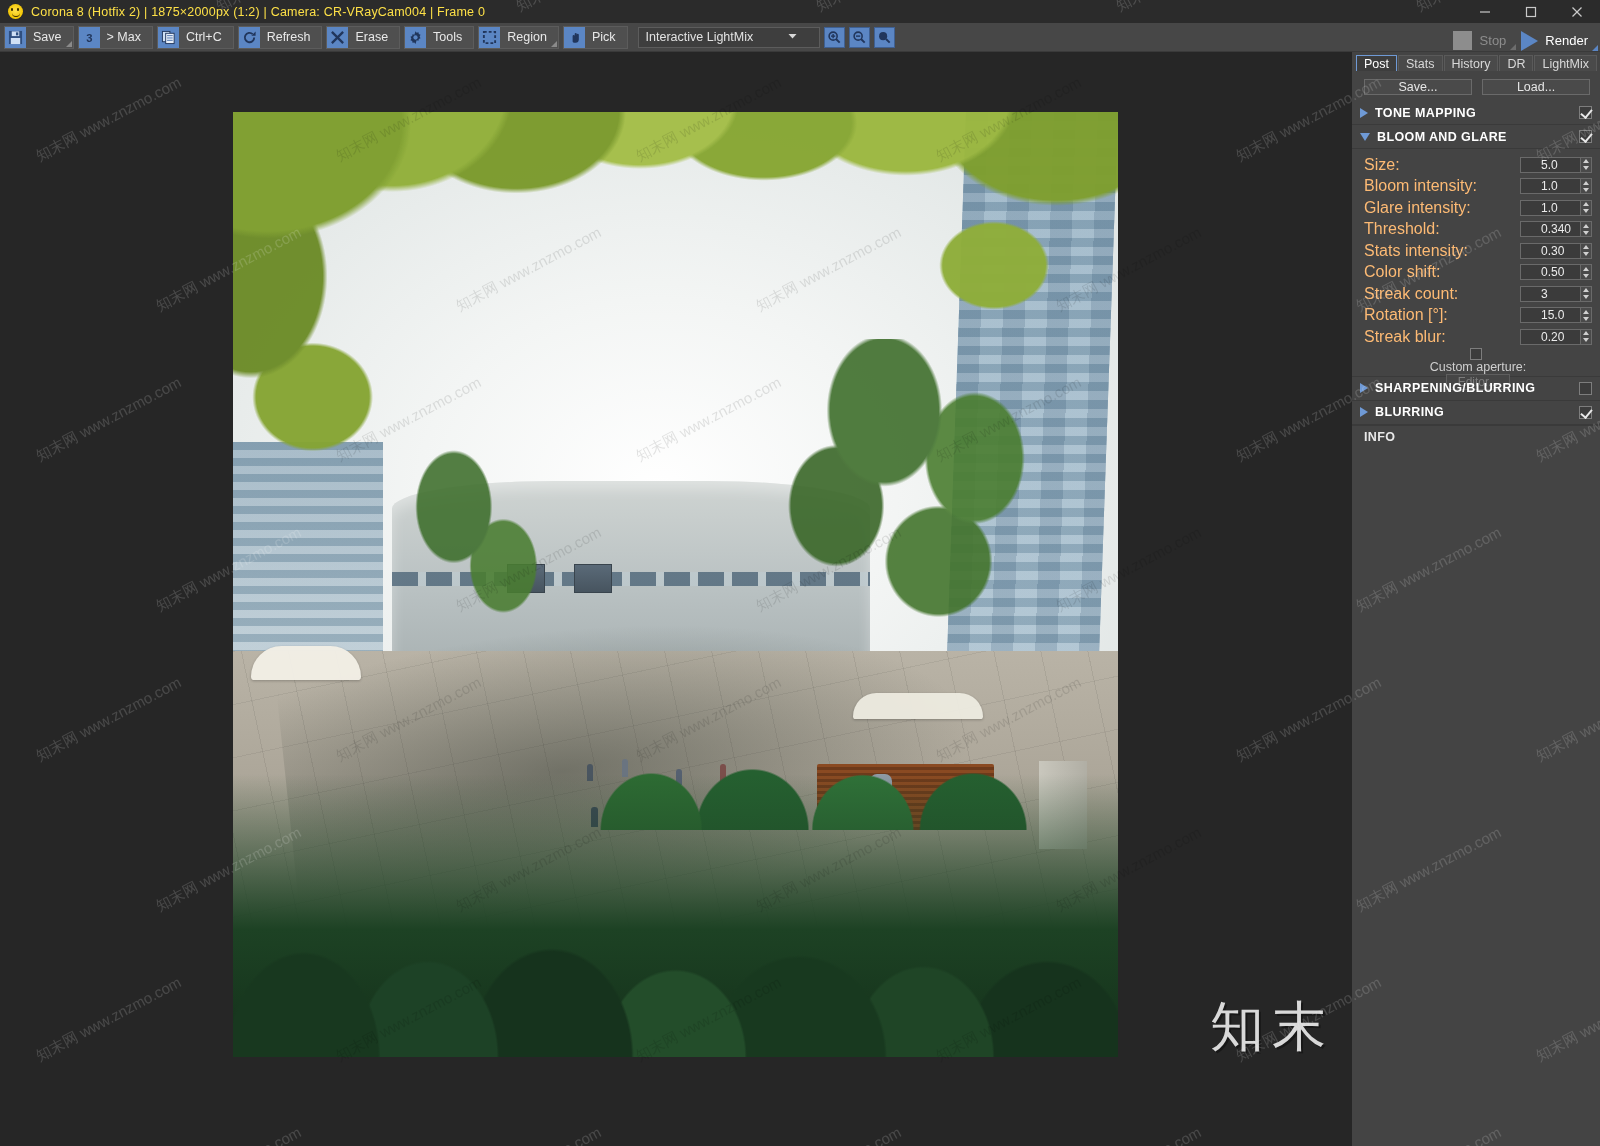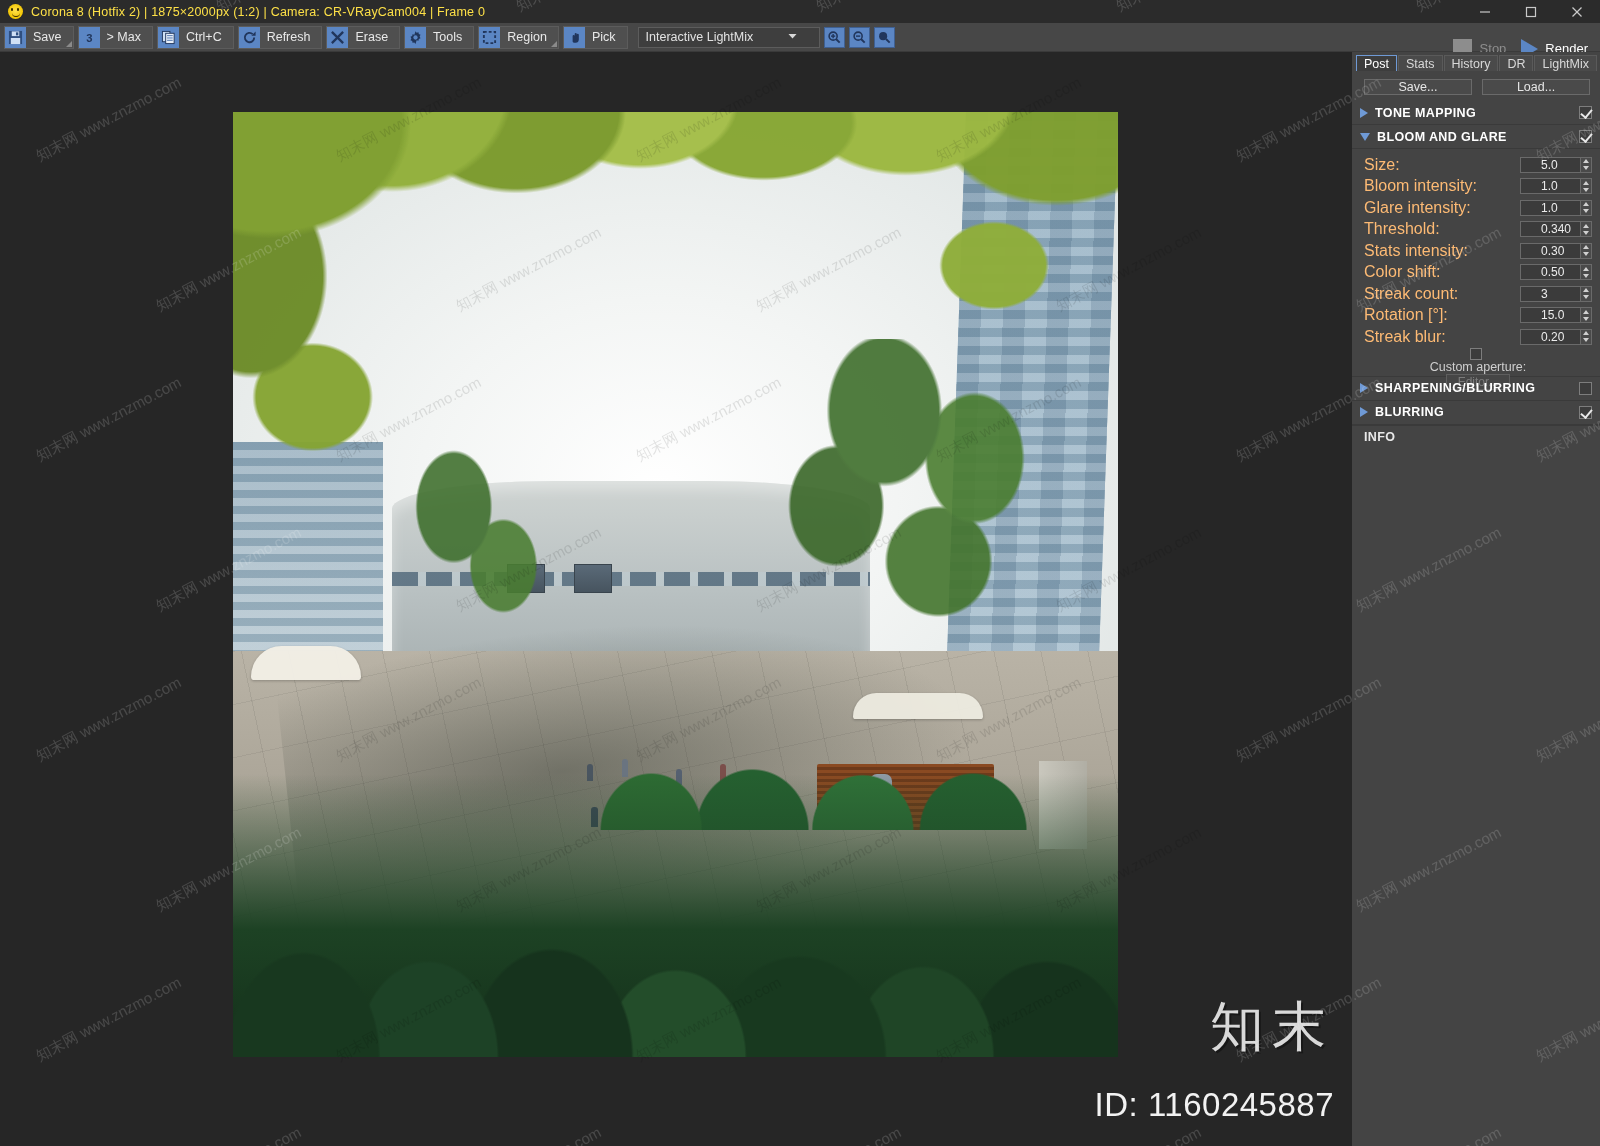--- a/index.html
+++ b/index.html
@@ -72,21 +72,21 @@
     height: 21px; width: 182px; margin-left: 10px;
     background: #3e3e3e; border: 1px solid #5c5c5c;
     display: flex; align-items: center; justify-content: space-between;
     color: #e2e2e2; font-size: 12.5px; padding: 0 20px 0 7px;
   }
   .zoombtn {
     width: 21px; height: 21px; margin-left: 4px;
     background: #5b86c4; border: 1px solid #3f6092;
     display: flex; align-items: center; justify-content: center;
   }
-  #tb-right { position: absolute; right: 2px; top: 14px; display: flex; align-items: center; }
+  #tb-right { position: absolute; right: 2px; top: 6px; display: flex; align-items: center; }
   #stop-btn {
     height: 23px; display: flex; align-items: center; color: #8d8d8d;
     font-size: 13px; position: relative; padding-right: 11px; margin-right: 4px;
   }
   #stop-btn .sq { width: 19px; height: 19px; background: #8d8d8d; margin-right: 8px; }
   #stop-btn::after {
     content:""; position:absolute; right:1px; bottom:2px;
     border-left: 6px solid transparent; border-bottom: 6px solid #6d6d6d;
   }
   #render-btn {
@@ -515,21 +515,20 @@
     <div class="trash"></div>
 
     <div class="shrub-mid"></div>
     <div class="foliage-bottom"></div>
     <div class="canopy"></div>
 
     <div id="img-watermarks"></div>
   </div>
 
   <div id="zhimo-wm">知末</div>
-  <div id="zhimo-id">ID: 1160245887</div>
 </div>
 
 <div id="rightpanel">
 
   <div id="tabs">
     <div class="tab active">
         <span>Post</span>
       </div>
     <div class="tab">
         <span>Stats</span>

